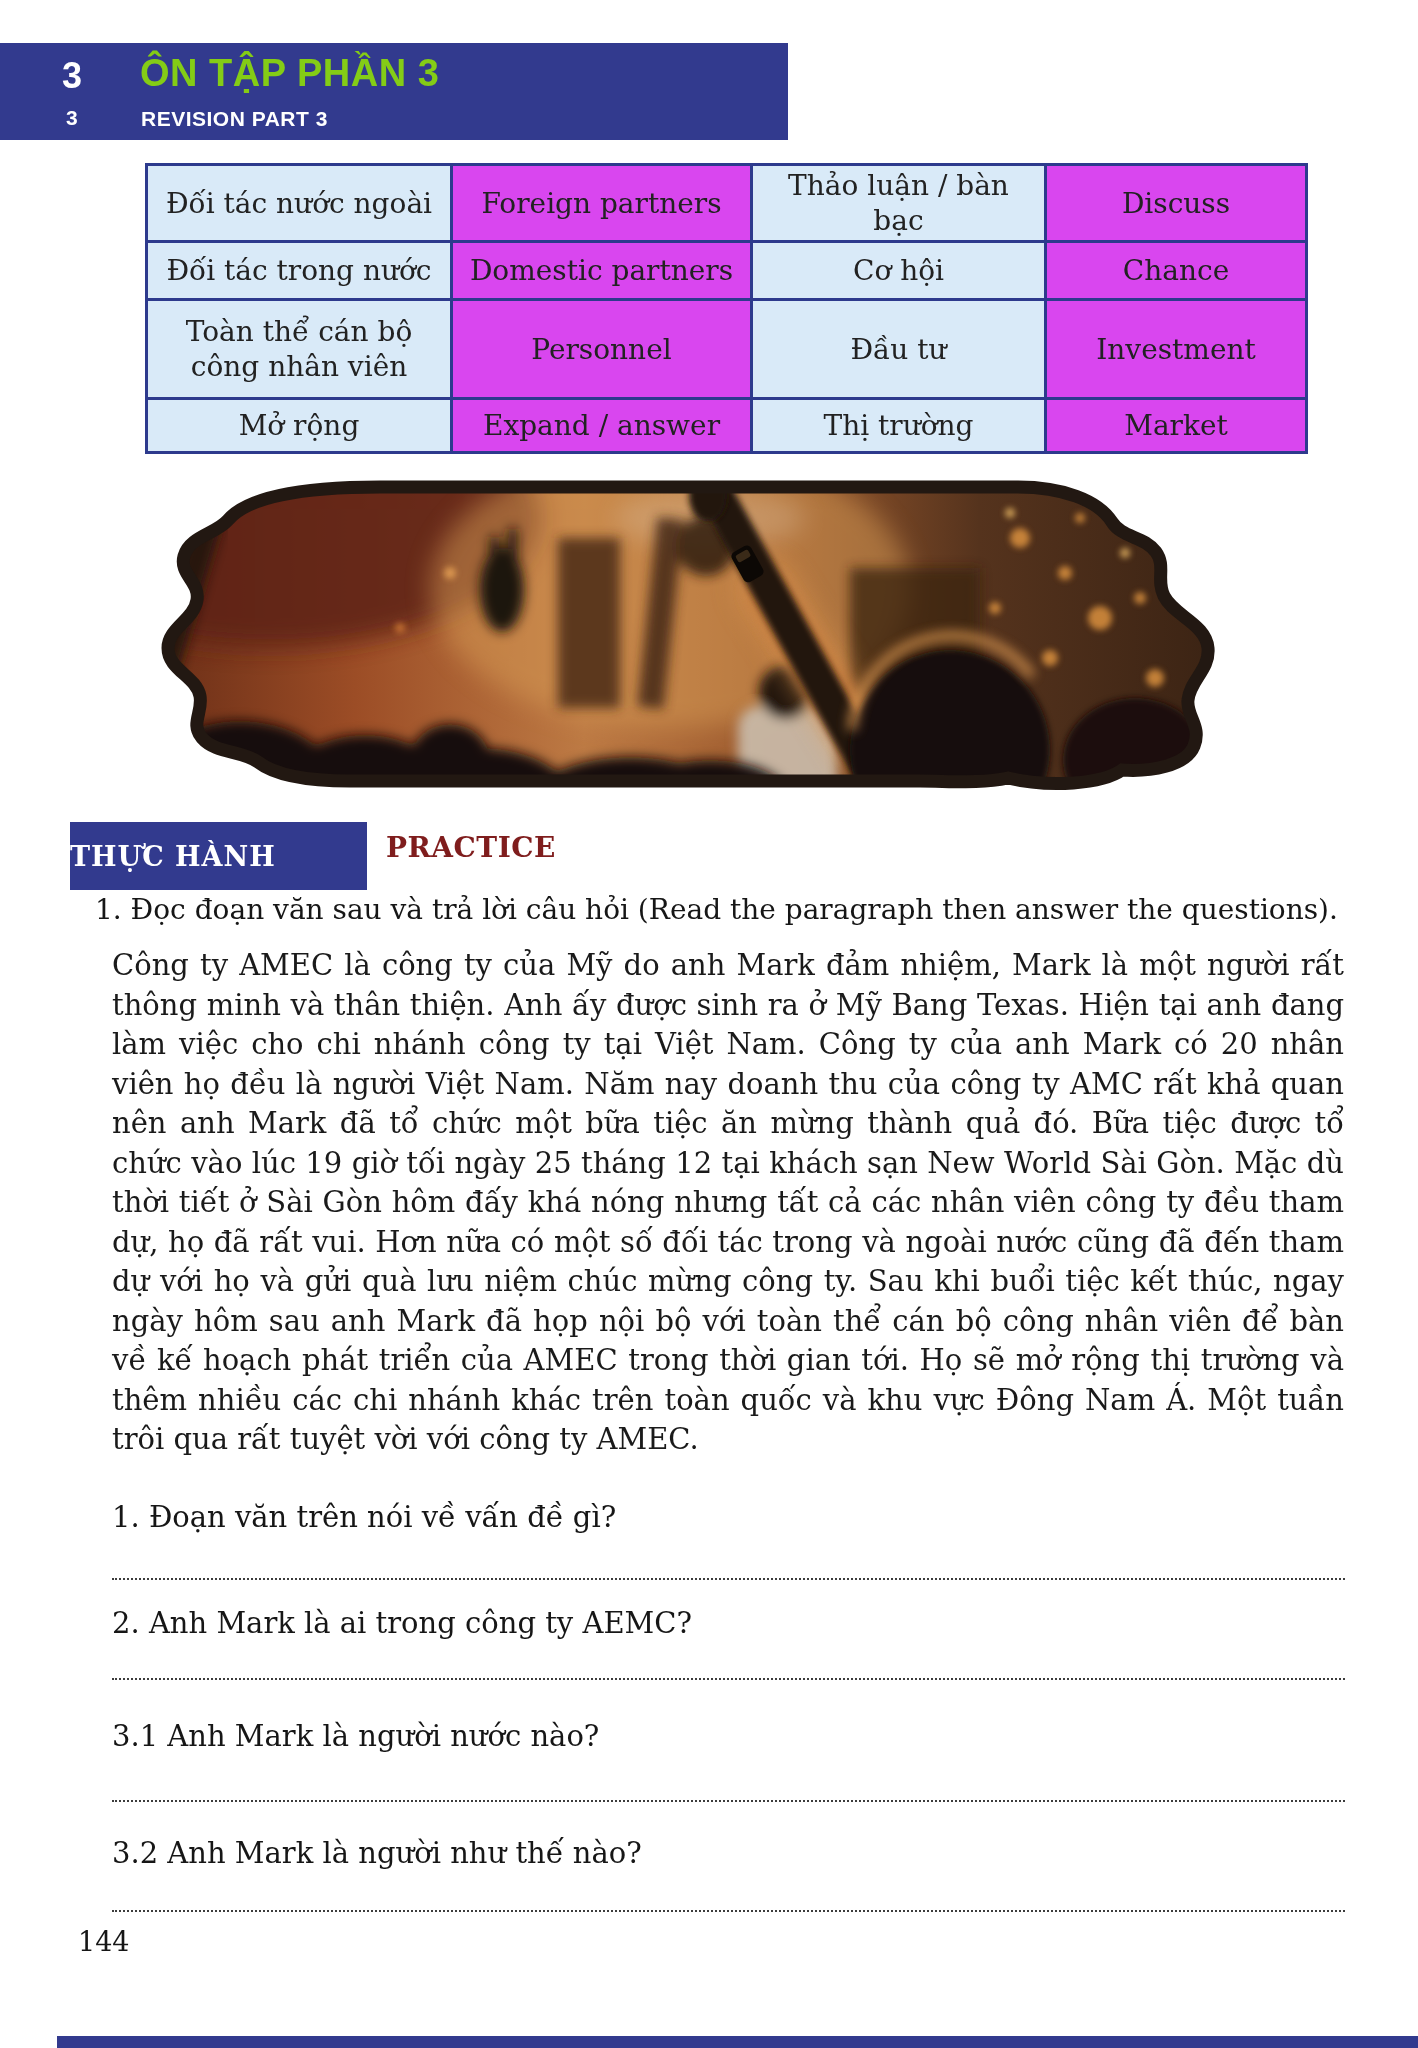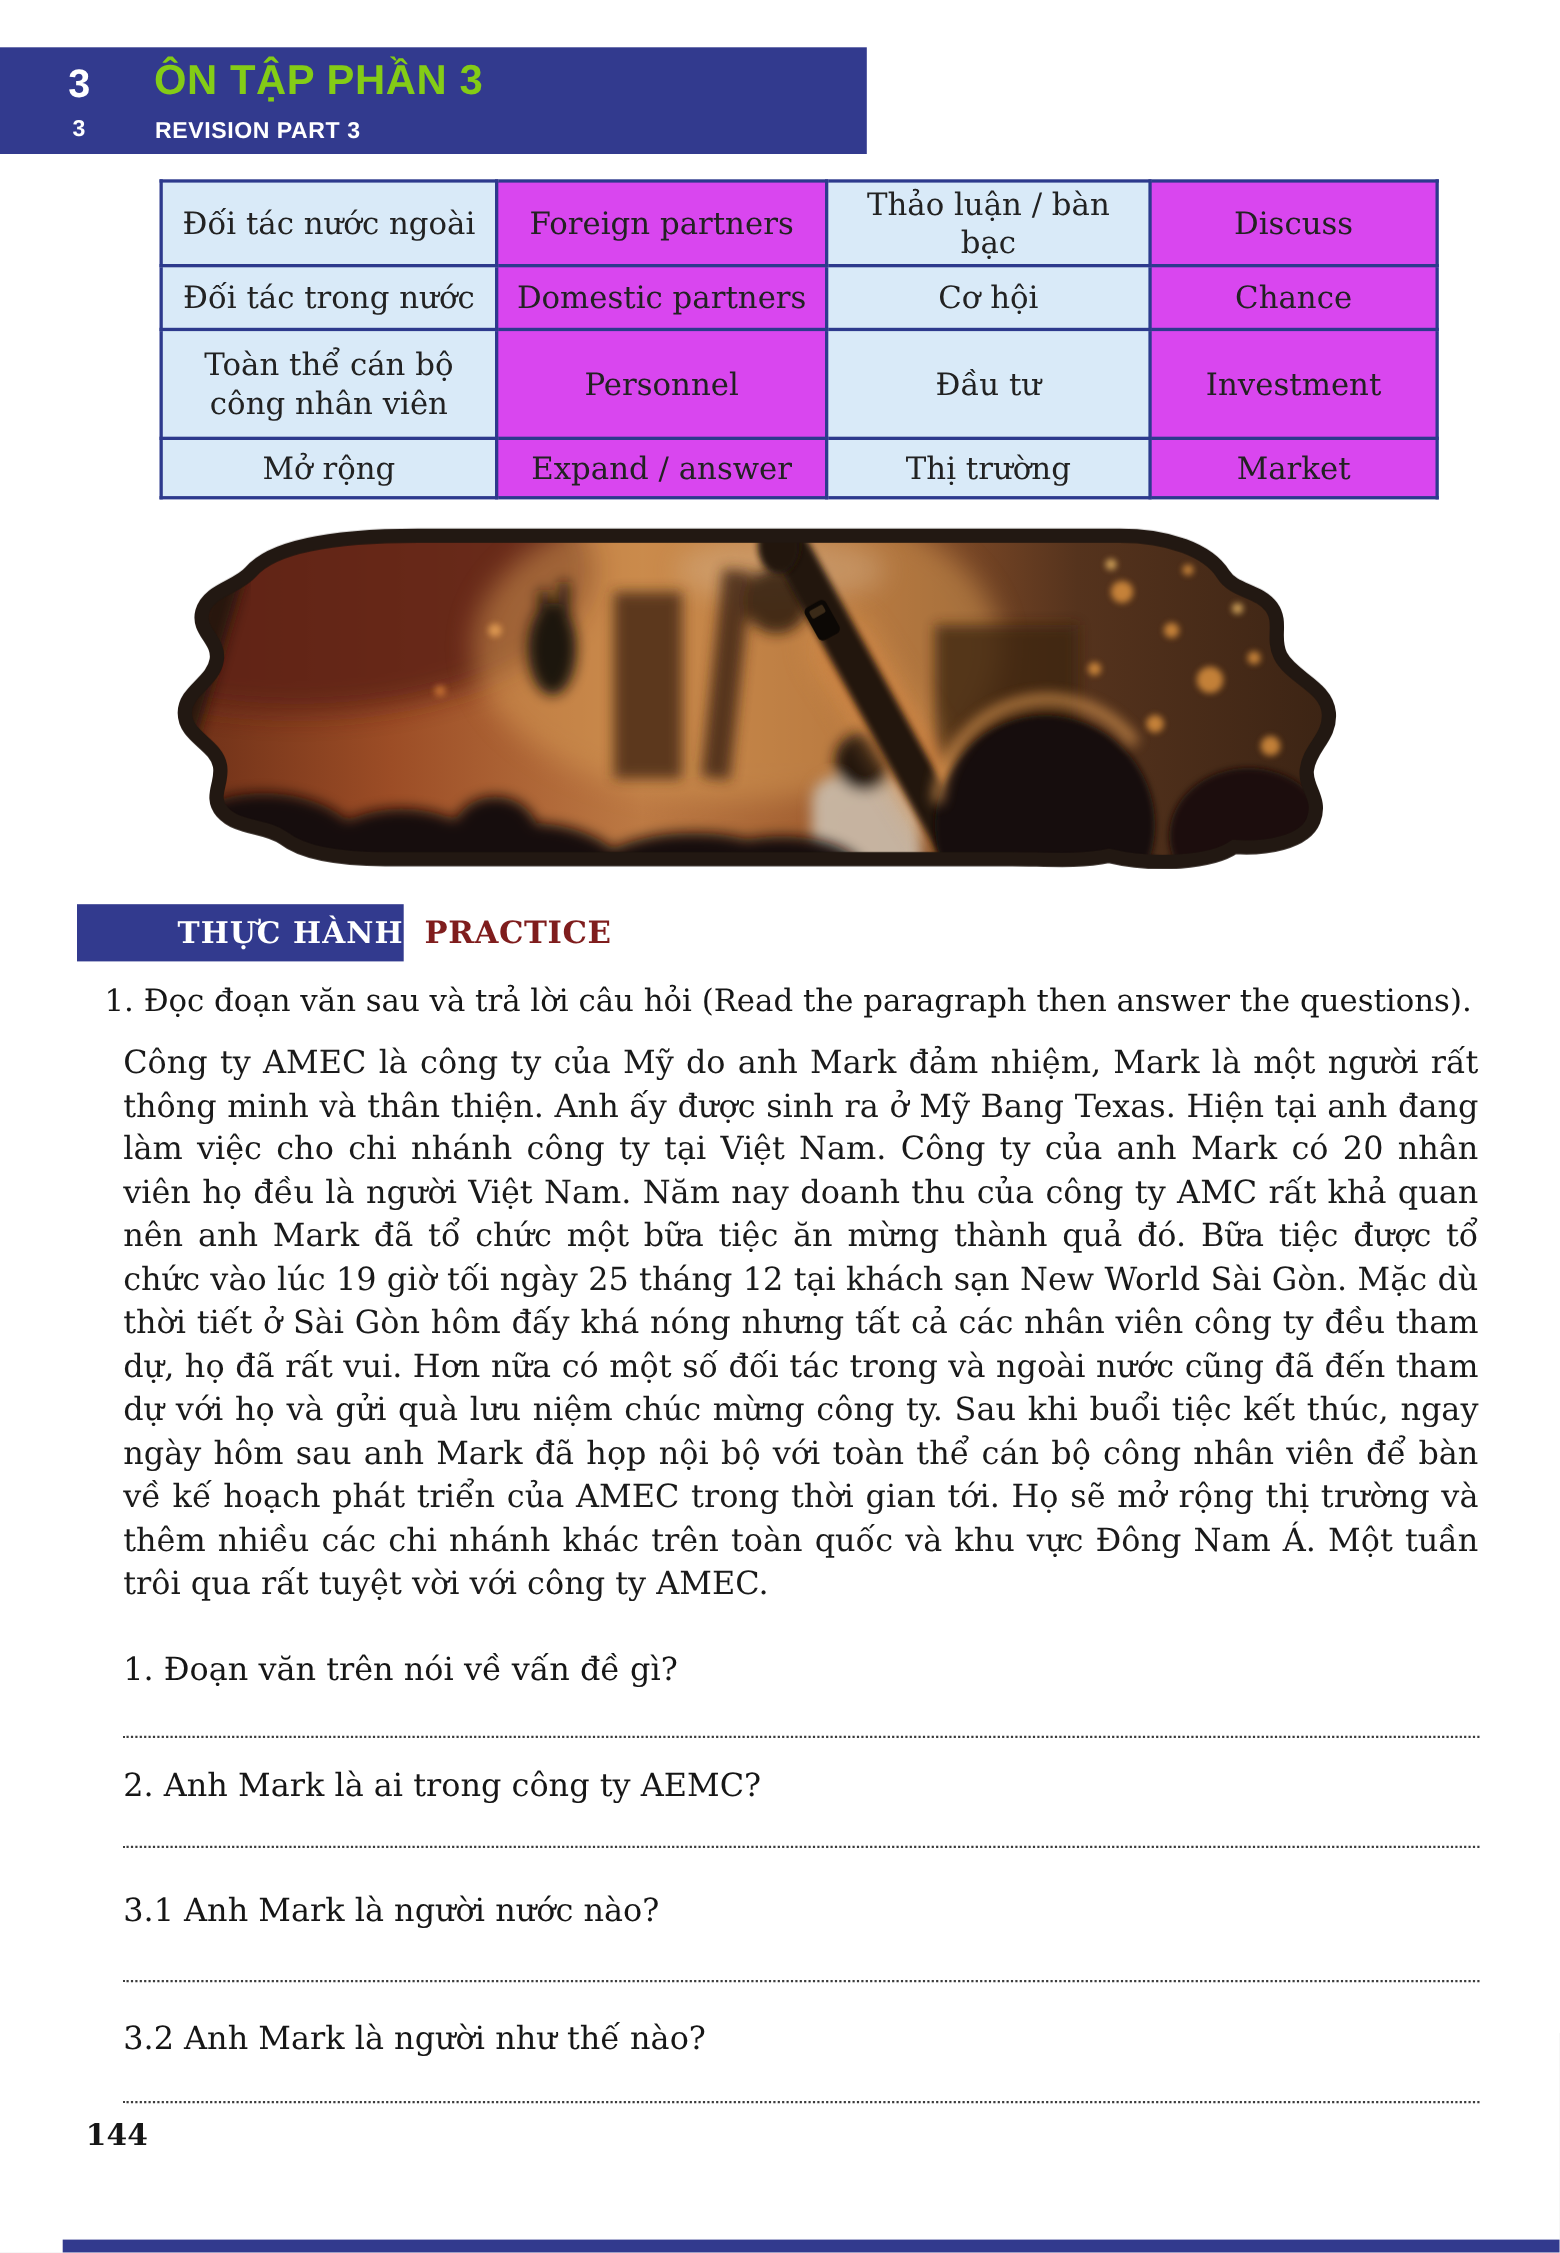--- a/index.html
+++ b/index.html
@@ -26,33 +26,33 @@
     border:3px solid var(--table-border);text-align:center;vertical-align:middle;
     font-size:28px;color:#222;padding:2px 6px;line-height:1.25;
   }
   .vocab td.vi{background:var(--cell-blue);}
   .vocab td.en{background:#d946ef;}
   .c1{width:290px}.c2{width:285px}.c3{width:279px}.c4{width:246px}
   .r1{height:64px}.r2{height:58px}.r3{height:99px}.r4{height:54px}
   
   .photo{position:absolute;left:150px;top:478px;width:1075px;height:312px;}
   
-  .practice-box{position:absolute;left:70px;top:822px;width:297px;height:52px;background:var(--band-blue);display:flex;align-items:center;justify-content:flex-end;}
+  .practice-box{position:absolute;left:70px;top:822px;width:297px;height:68px;background:var(--band-blue);display:flex;align-items:center;justify-content:flex-start;}
   .practice-box span{color:#fff;font-weight:bold;font-size:27px;letter-spacing:1px;}
   .practice-en{position:absolute;left:386px;top:831px;font-weight:bold;font-size:28px;color:#7f1d1d;letter-spacing:.5px;}
   
   .intro{position:absolute;left:95px;top:893px;width:1270px;font-size:28px;color:#161616;}
   .para{position:absolute;left:112px;top:946px;width:1232px;font-size:29px;line-height:39.5px;text-align:justify;color:#1a1a1a;}
   .q{position:absolute;left:112px;width:1240px;font-size:29px;color:#161616;}
   .dots{position:absolute;left:112px;width:1233px;height:0;border-bottom:2px dotted #3c3c3c;}
   .q1{top:1500px}.d1{top:1578px}
   .q2{top:1606px}.d2{top:1678px}
   .q3{top:1719px}.d3{top:1800px}
   .q4{top:1836px}.d4{top:1910px}
-  .pageno{position:absolute;left:78px;top:1926px;font-size:27px;font-weight:bold;color:#161616;}
+  .pageno{position:absolute;left:78px;top:1926px;font-size:27px;font-weight:normal;color:#161616;}
   .footer-bar{position:absolute;left:57px;top:2036px;width:1361px;height:12px;background:var(--band-blue);}
 </style>
 </head>
 <body>
 
 <div class="page">
 
   <div class="band">
     <span class="num-big">3</span>
     <span class="title-vi">ÔN TẬP PHẦN 3</span>

